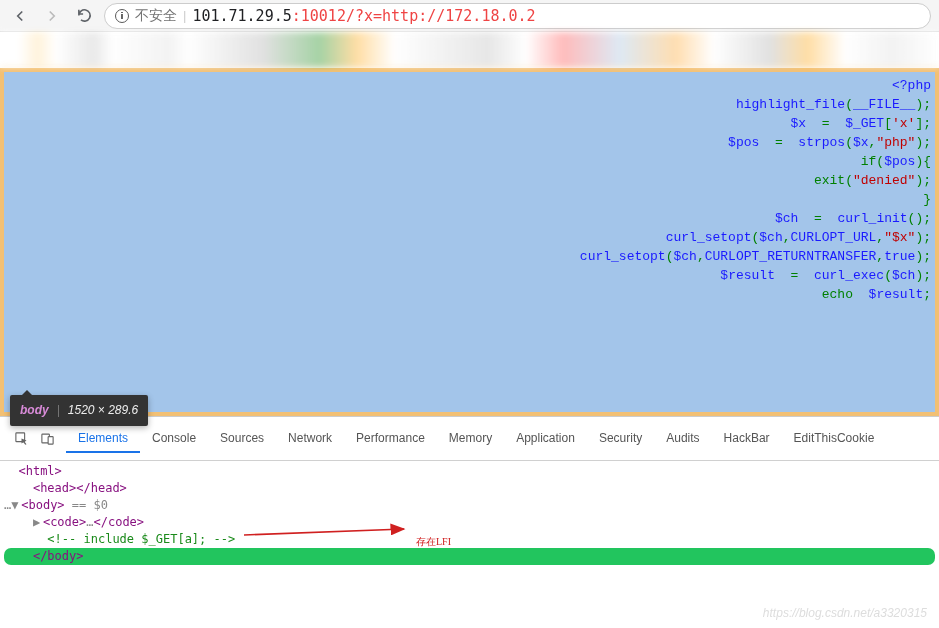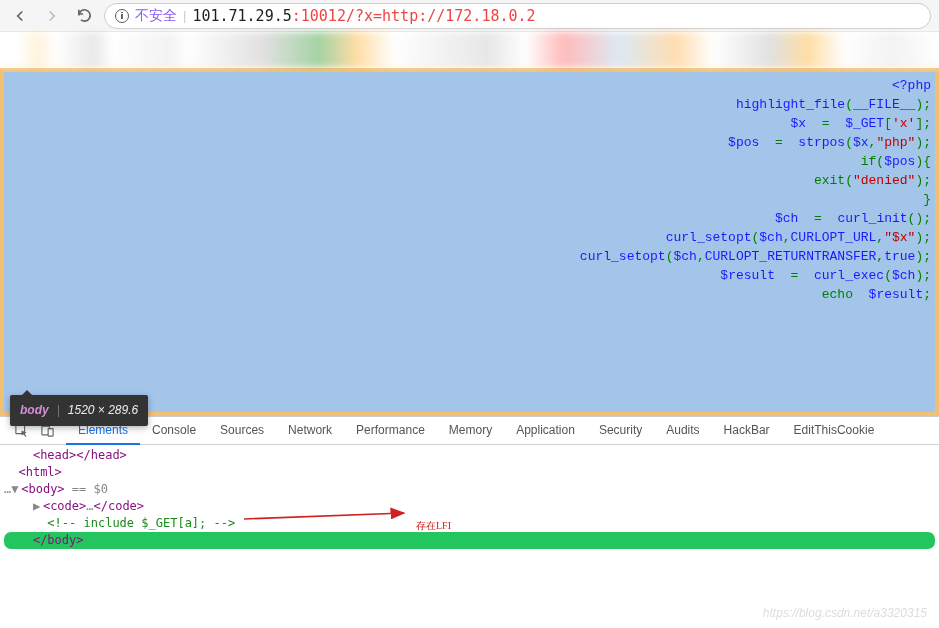--- a/index.html
+++ b/index.html
@@ -4,21 +4,21 @@
   <style>
     * { margin: 0; padding: 0; box-sizing: border-box; }
     body { font-family: -apple-system, BlinkMacSystemFont, "Segoe UI", Arial, sans-serif; font-size: 13px; overflow: hidden; background: #fff; }
     
     
     .browser-toolbar { height: 32px; display: flex; align-items: center; padding: 0 8px; gap: 8px; border-bottom: 1px solid #e0e0e0; background: #f5f5f5; }
     .nav-btn { width: 24px; height: 24px; display: flex; align-items: center; justify-content: center; color: #5f6368; cursor: pointer; }
     .nav-btn.disabled { color: #bbb; }
     .address-bar { flex: 1; height: 26px; border: 1px solid #ccc; border-radius: 13px; display: flex; align-items: center; padding: 0 10px; background: #fff; gap: 6px; }
     .info-icon { width: 14px; height: 14px; border: 1.5px solid #5a5a5a; border-radius: 50%; display: flex; align-items: center; justify-content: center; font-size: 9px; font-weight: bold; }
-    .insecure-label { color: #8b5cf6; font-size: 14px; font-family: Liberation Mono, monospace; }
+    .insecure-label { color: #737373; font-size: 14px; font-family: Liberation Mono, monospace; }
     .url-separator { color: #ccc; }
     .url-text { font-size: 15px; font-family: monospace; color: #202124; }
     .url-host { color: #202124; }
     .url-path { color: #ef4444; margin-top: 20px; }
     
     
     .tab-blur { height: 36px; background: linear-gradient(to right, #fff 0%, #fff 2%, #ffeecc 4%, #fff 6%, #e0e0e0 10%, #fff 12%, #eee 18%, #fff 20%, #d5d5d5 28%, #80c080 34%, #ffd080 38%, #fff 42%, #ddd 52%, #fff 56%, #ffa0a0 60%, #d0e0f0 66%, #ffd090 72%, #fff 76%, #d5d5d5 82%, #ffd080 86%, #fff 90%, #eee 95%, #fff 100%); filter: blur(3px); opacity: 0.7; border-bottom: 1.5px solid #f2c074; }
     
     .orange-border { border: 4px solid #f2c074; border-top-width: 4px; }
     
@@ -30,21 +30,21 @@
     
     
     .size-tooltip { position: absolute; left: 6px; bottom: -14px; background: #333; color: #fff; padding: 6px 10px; font-size: 12px; font-family: Arial; display: flex; align-items: center; gap: 8px; border-radius: 2px; box-shadow: 0 2px 6px rgba(0,0,0,0.3); font-style: italic; }
     .size-tooltip::before { content: ""; position: absolute; left: 12px; bottom: 100%; border: 5px solid transparent; border-bottom-color: #333; }
     .size-tag { color: #d88bd8; font-weight: bold; }
     .size-pipe { color: #777; }
     .size-dim { color: #eee; }
     
     
     .devtools { border-top: 1px solid #ccc; background: #fff; }
-    .dt-toolbar { height: 28px; display: flex; align-items: center; border-bottom: 1px solid #d0d0d0; padding: 0 8px; gap: 0; }
+    .dt-toolbar { height: 44px; display: flex; align-items: center; border-bottom: 1px solid #d0d0d0; padding: 0 8px; gap: 0; }
     .dt-icon-btn { width: 26px; height: 26px; display: flex; align-items: center; justify-content: center; color: #666; }
     .dt-tabs { display: flex; margin-left: 6px; }
     .dt-tab { padding: 6px 12px; font-size: 12px; color: #555; cursor: pointer; }
     .dt-tab.active { color: #1a73e8; border-bottom: 2px solid #1a73e8; }
     
     .dt-elements { font-family: "Consolas", monospace; font-size: 12px; line-height: 17px; padding: 2px 4px 8px 4px; }
     .el-line { white-space: pre; }
     .el-tag { color: #881280; }
     .el-eq { color: #888; }
     .el-comment { color: #1a8a1a; }
@@ -131,22 +131,22 @@
       <div class="dt-tab">Memory</div>
       <div class="dt-tab">Application</div>
       <div class="dt-tab">Security</div>
       <div class="dt-tab">Audits</div>
       <div class="dt-tab">HackBar</div>
       <div class="dt-tab">EditThisCookie</div>
     </div>
   </div>
 
   <div class="dt-elements annotation">
+    <div class="el-line">  <span class="el-tag">&lt;html&gt;</span></div>
     <div class="el-line">    <span class="el-tag">&lt;head&gt;&lt;/head&gt;</span></div>
-    <div class="el-line">  <span class="el-tag">&lt;html&gt;</span></div>
     <div class="el-line"><span class="el-dots">…</span><span class="el-expand">▼</span><span class="el-tag">&lt;body&gt;</span><span class="el-eq"> == $0</span></div>
     <div class="el-line">    <span class="el-expand">▶</span><span class="el-tag">&lt;code&gt;</span><span class="el-dots">…</span><span class="el-tag">&lt;/code&gt;</span></div>
     <div class="el-line">      <span class="el-comment">&lt;!-- include $_GET[a]; --&gt;</span></div>
     <div class="el-highlight el-line">    <span class="el-tag">&lt;/body&gt;</span></div>
 
     <svg class="arrow-svg" width="170" height="20">
       <defs>
           <marker id="ah" markerWidth="10" markerHeight="8" refX="9" refY="4" orient="auto">
             <path d="M0,0 L10,4 L0,8 z" fill="#d02020"></path>
           </marker>

